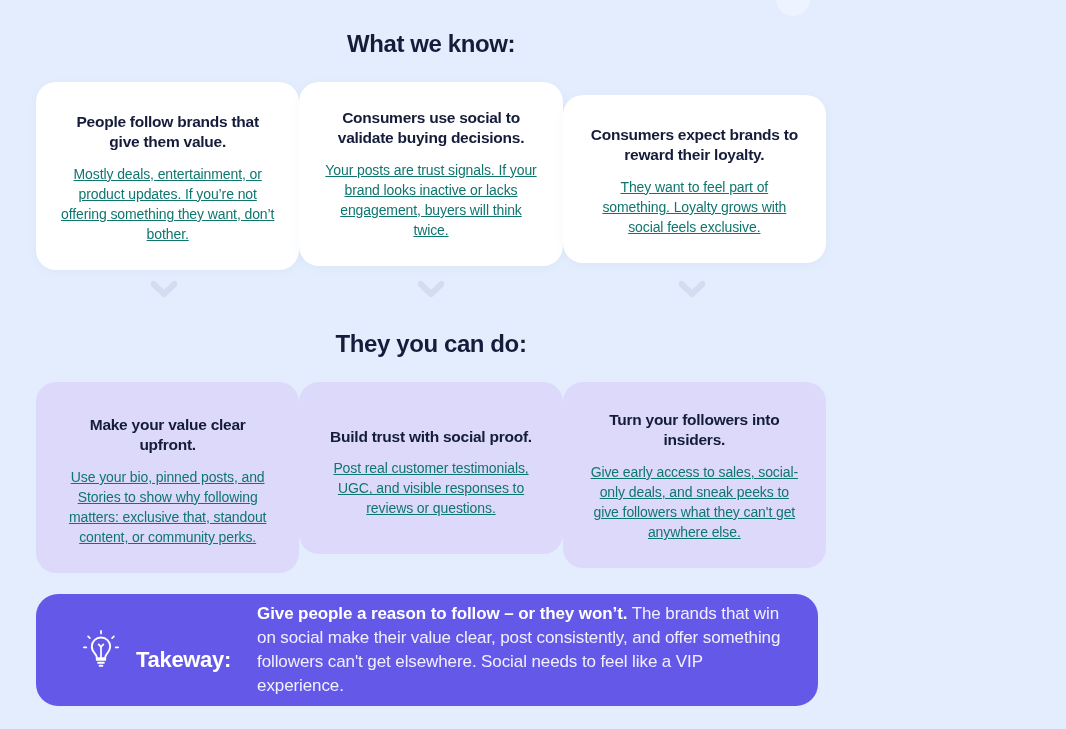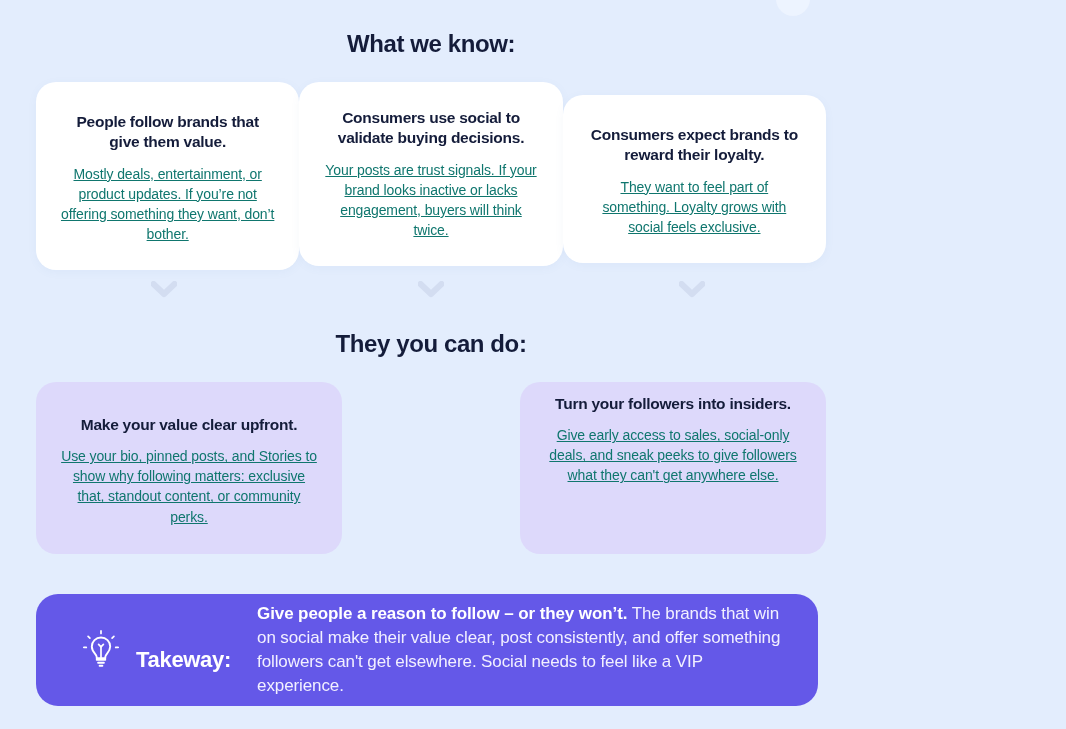--- a/index.html
+++ b/index.html
@@ -76,21 +76,21 @@
     background: #ddd9fb;
   }
 
   
   #card-know-0 { margin-top: 0; min-height: 167px; }
   #card-know-1 { margin-top: 0px;  min-height: 171px; padding-top: 26px; }
   #card-know-2 { margin-top: 13px;  min-height: 167px; }
 
   #card-do-0 { min-height: 172px; padding-top: 33px; }
   #card-do-1 { min-height: 172px; padding-top: 45px; }
-  #card-do-2 { min-height: 172px; padding-top: 12px; }
+  #card-do-2 { min-height: 172px; padding-top: 28px; }
 
   .card-title {
     font-size: 15.5px;
     font-weight: 700;
     line-height: 1.32;
     letter-spacing: -0.25px;
     color: #141c3a;
     margin-bottom: 11px;
   }
   .card-body {
@@ -212,20 +212,24 @@
 
   <h2 class="section-heading" id="heading-do">They you can do:</h2>
 
   <div class="row" id="row-do">
 
     <div class="card lav" id="card-do-0">
       <div class="card-title">Make your value clear upfront.</div>
       <div class="card-body">Use your bio, pinned posts, and Stories to show why following matters: exclusive that, standout content, or community perks.</div>
     </div>
 
+    <div class="card lav" id="card-do-1">
+      <div class="card-title">Build trust with social proof.</div>
+      <div class="card-body">Post real customer testimonials, UGC, and visible responses to reviews or questions.</div>
+    </div>
 
     <div class="card lav" id="card-do-2">
       <div class="card-title">Turn your followers into insiders.</div>
       <div class="card-body">Give early access to sales, social-only deals, and sneak peeks to give followers what they can't get anywhere else.</div>
     </div>
 
   </div>
 
   <div id="takeaway">
 

